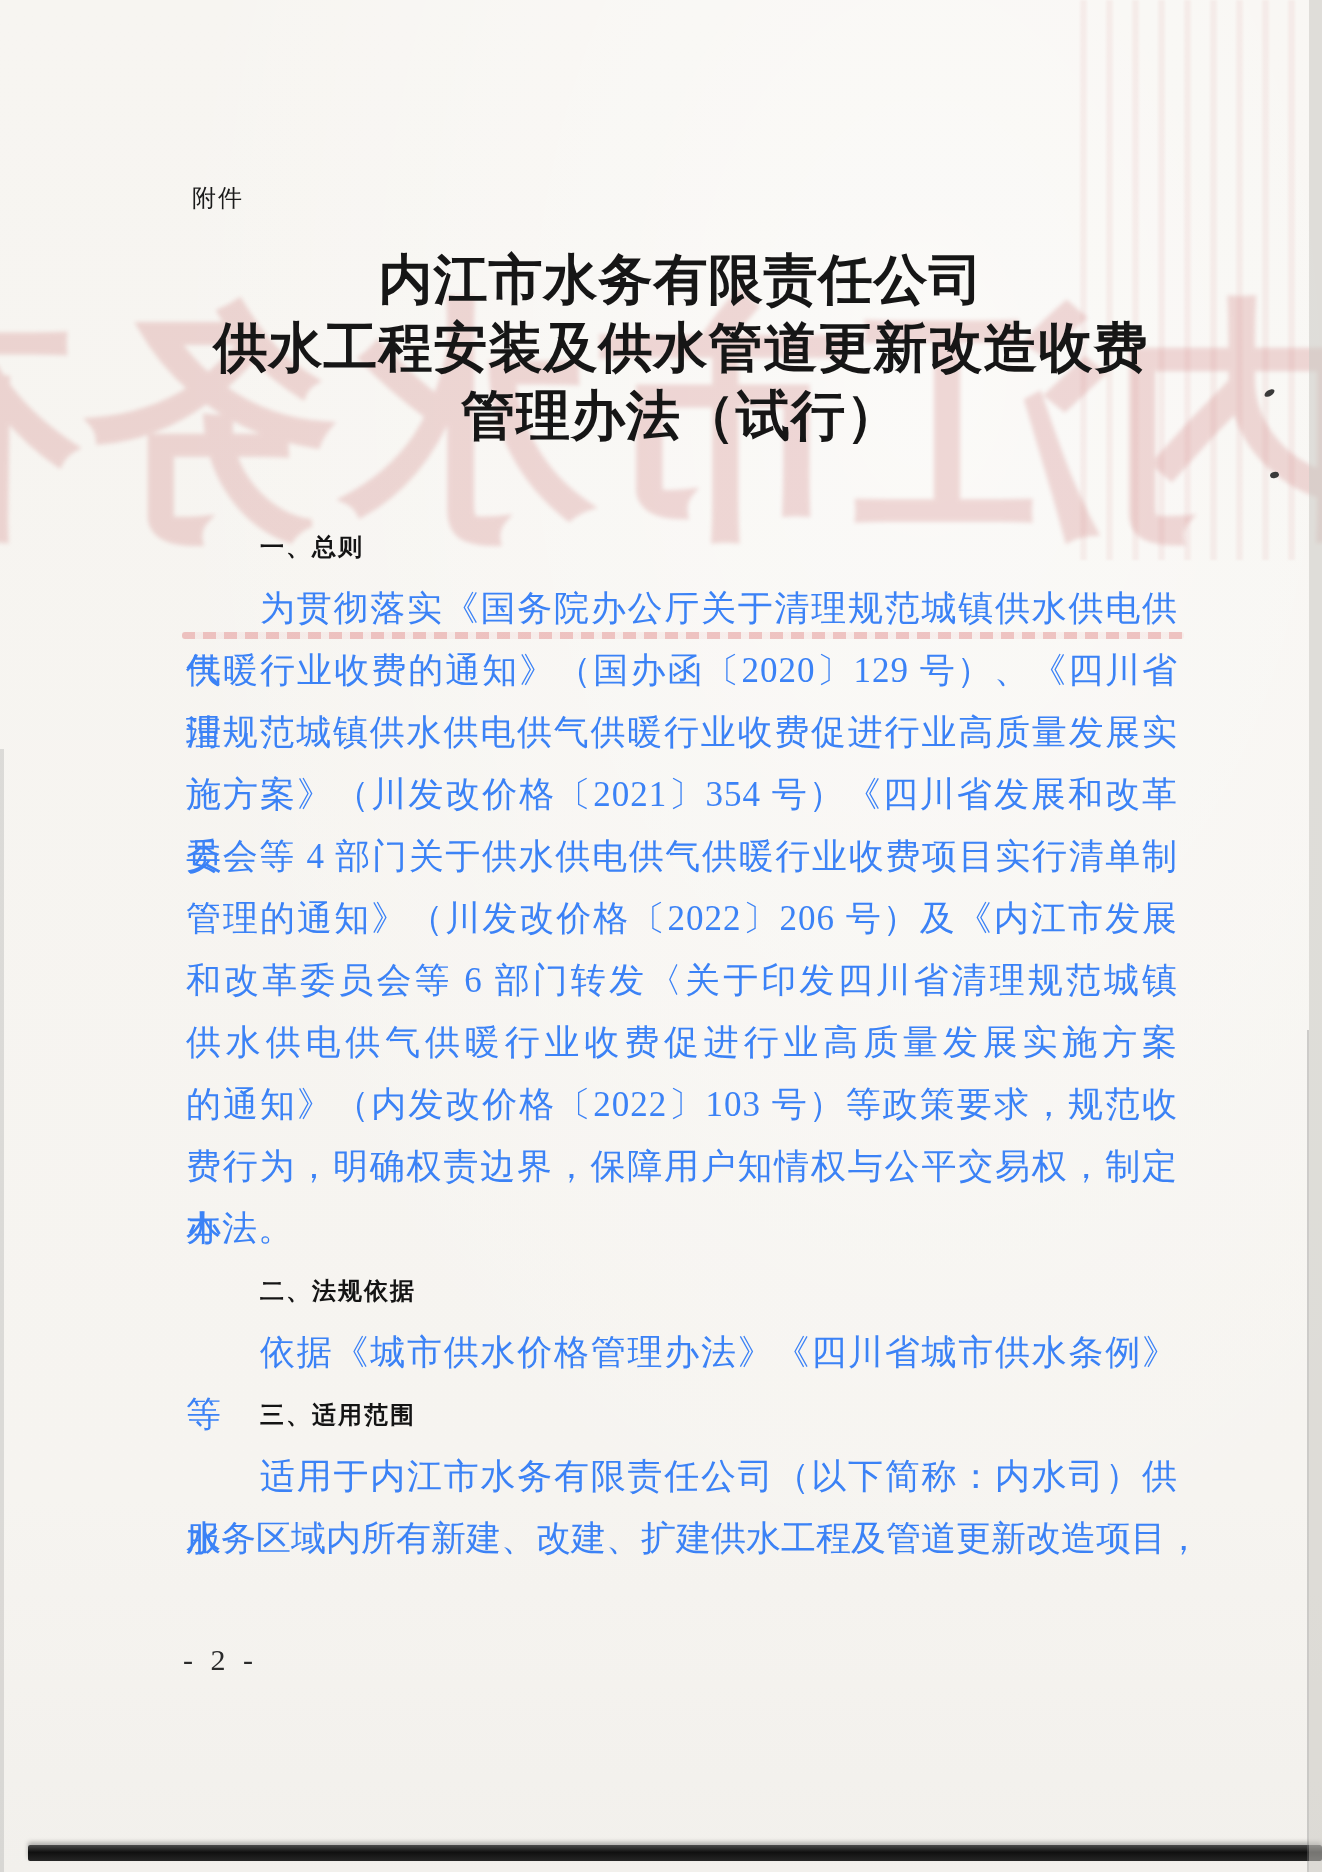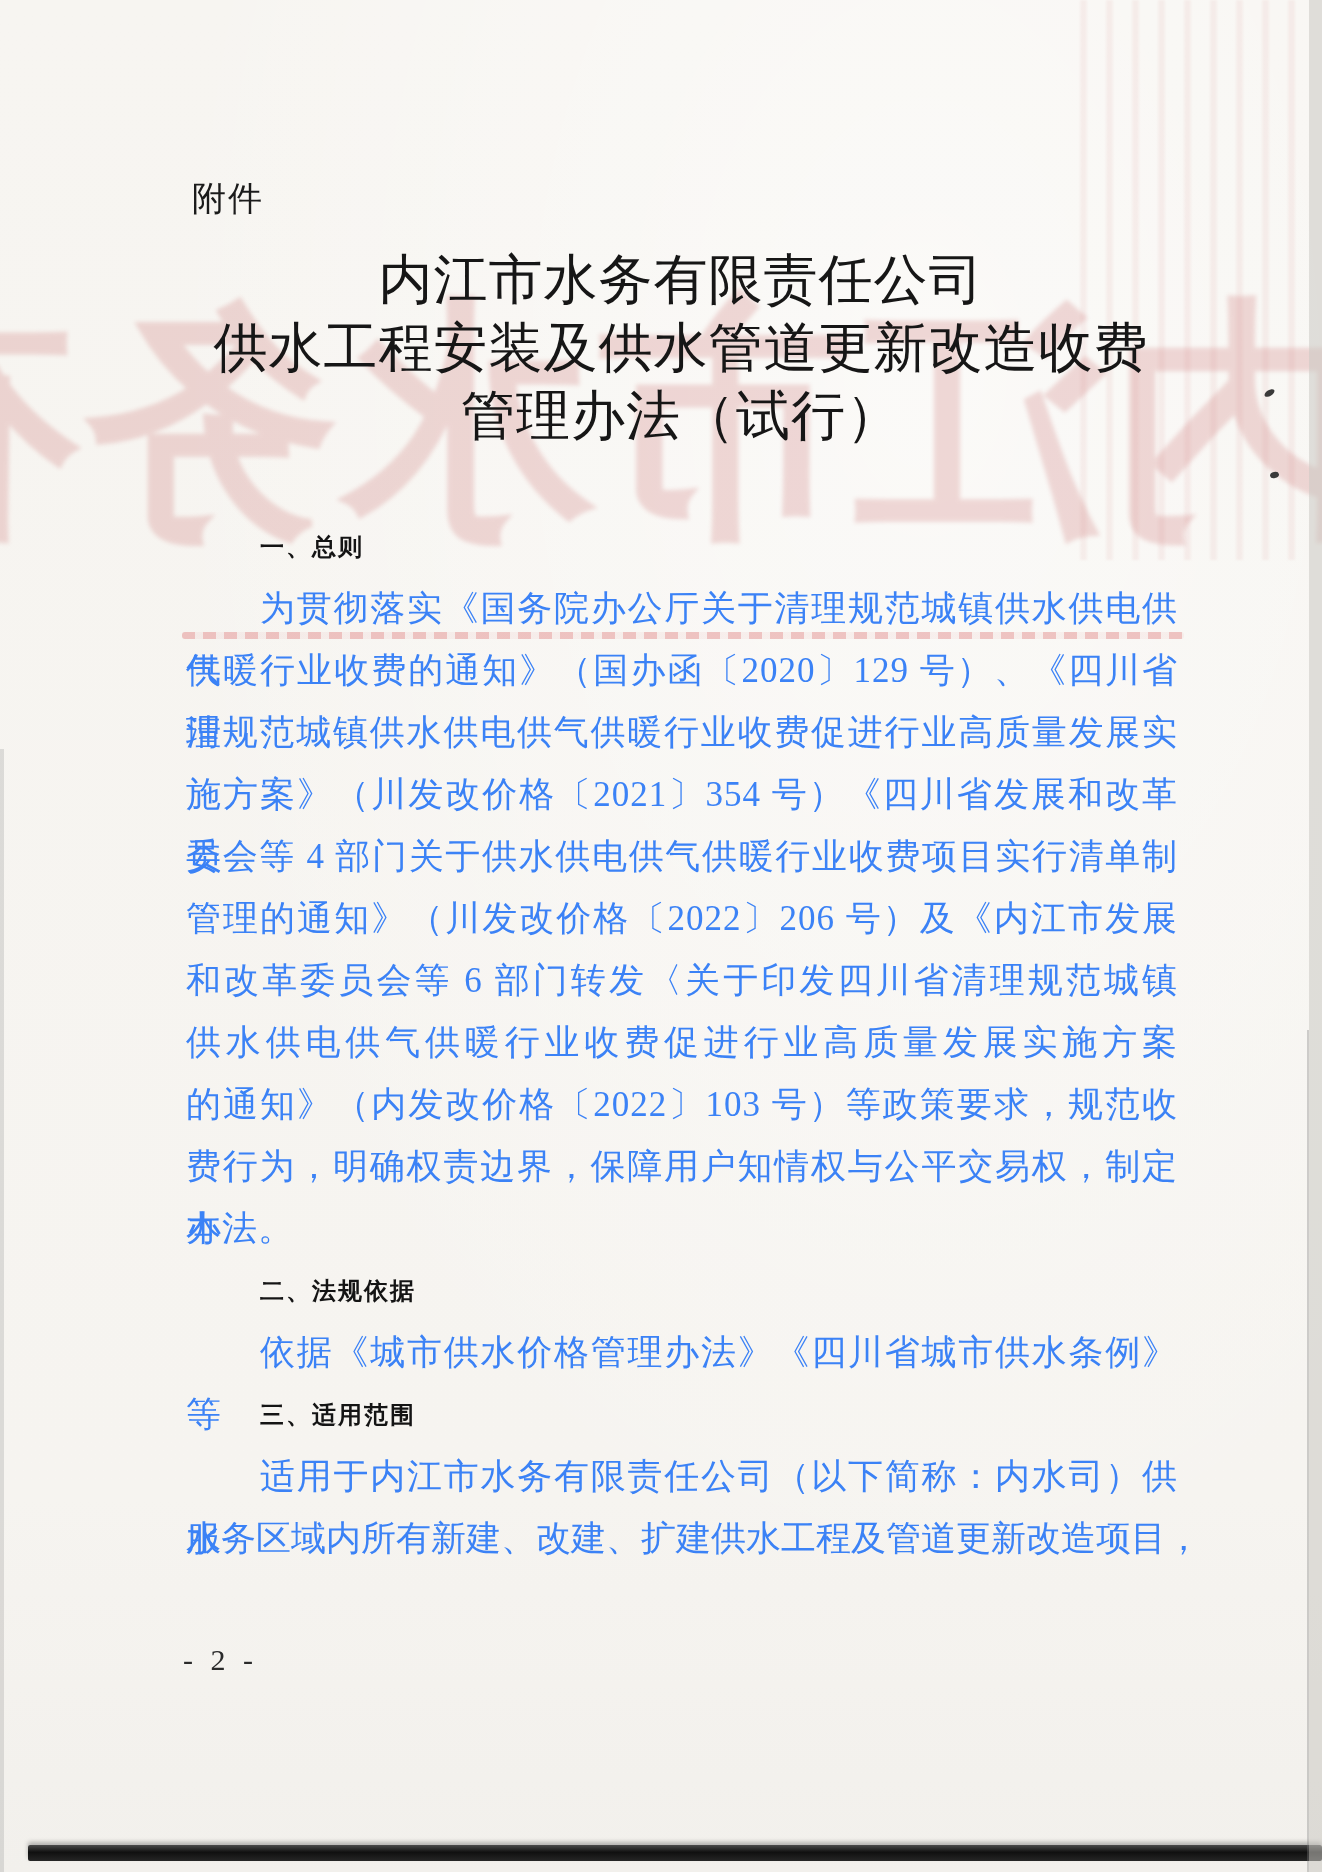--- a/index.html
+++ b/index.html
@@ -39,26 +39,26 @@
     position:absolute;top:1845px;left:28px;width:1294px;height:16px;z-index:5;
     background:linear-gradient(180deg,#4a4a4a,#101010 45%,#262626);
     box-shadow:0 -3px 4px rgba(60,60,60,.35);border-radius:2px;
   }
   .edge-right{position:absolute;top:0;right:0;width:13px;height:100%;z-index:5;background:rgba(203,200,195,.55);}
   .edge-right-line{position:absolute;right:13px;top:55%;width:2px;height:45%;z-index:5;background:rgba(125,125,125,.35);}
   .edge-left{position:absolute;left:0;top:40%;width:4px;height:60%;z-index:5;background:rgba(150,150,150,.28);}
   
   .attachment{
     position:absolute;left:192px;top:176px;z-index:3;
-    font-size:34px;line-height:44px;font-weight:500;letter-spacing:2px;
+    font-size:24px;line-height:44px;font-weight:500;letter-spacing:2px;
     font-family:"Liberation Sans","DejaVu Sans",sans-serif;color:#1b1b1b;
   }
   .title-block{position:absolute;left:40px;top:246px;width:1282px;text-align:center;z-index:3;}
   .title-line{
-    height:68px;line-height:68px;font-size:54px;font-weight:normal;
+    height:68px;line-height:68px;font-size:54px;font-weight:bold;
     letter-spacing:1px;color:#161616;
     font-family:"Liberation Serif","DejaVu Serif",serif;
   }
   .body-flow{position:absolute;left:186px;top:516px;width:992px;z-index:3;}
   .heading{
     height:62px;line-height:62px;font-size:24px;font-weight:bold;
     padding-left:74px;color:#141414;letter-spacing:2px;
     font-family:"Liberation Sans","DejaVu Sans",sans-serif;
     text-align:left;
   }

